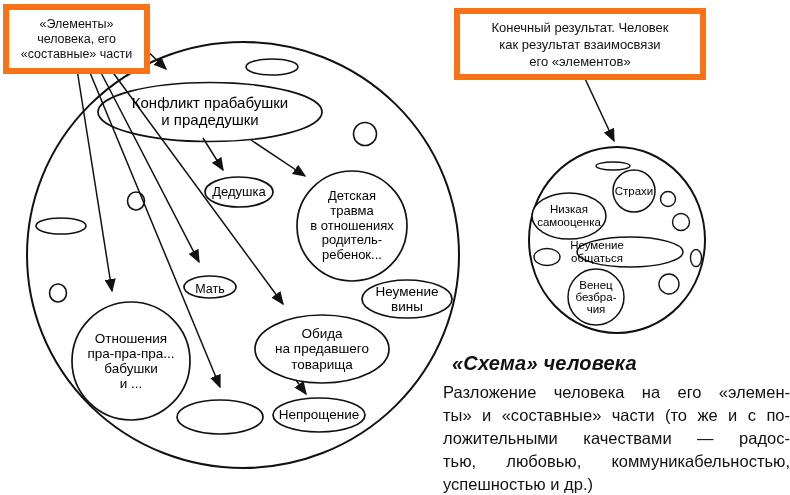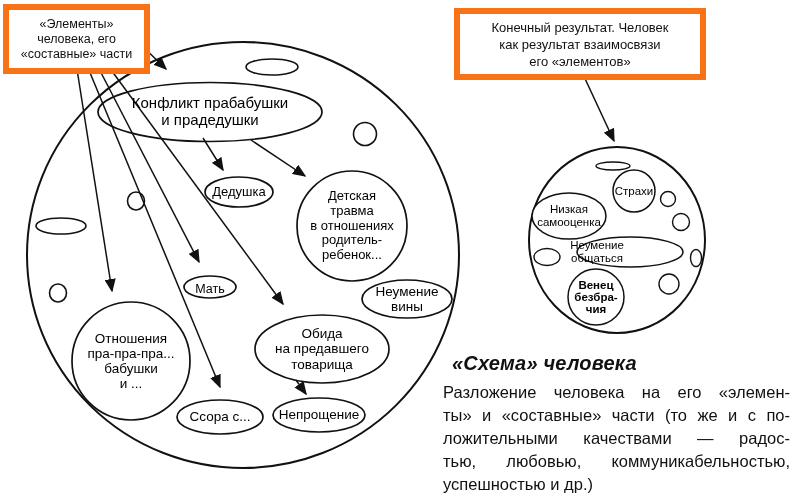--- a/index.html
+++ b/index.html
@@ -21,21 +21,21 @@
   #lbl-mat{left:185px;top:277px;width:50px;height:23px;font-size:12.5px;}
   #lbl-chuvstvo{left:362px;top:281px;width:90px;height:36px;font-size:13.5px;}
   #lbl-otnosheniya{left:73px;top:303px;width:116px;height:116px;font-size:13.5px;}
   #lbl-obida{left:256px;top:316px;width:132px;height:66px;font-size:13.5px;}
   #lbl-ssora{left:178px;top:401px;width:84px;height:32px;font-size:13.5px;}
   #lbl-neproshchenie{left:274px;top:399px;width:90px;height:32px;font-size:13.5px;}
   
   #lbl-strakhi{left:613px;top:171px;width:42px;height:40px;font-size:11.5px;}
   #lbl-nizkaya{left:531px;top:194px;width:76px;height:44px;font-size:11.5px;}
   #lbl-neumenie{left:545px;top:238px;width:104px;height:28px;font-size:11.5px;}
-  #lbl-venec{left:569px;top:270px;width:54px;height:54px;font-size:11.5px;line-height:1.05;font-weight:bold;}
+  #lbl-venec{left:569px;top:270px;width:54px;height:54px;font-size:11.5px;line-height:1.05;}
   
   .label-box{
     position:absolute;border:6px solid #f97316;background:#fff;
     display:flex;align-items:center;justify-content:center;text-align:center;
     white-space:pre-line;font-weight:400;
   }
   #box-elements{left:3px;top:4px;width:135px;height:58px;font-size:12.5px;line-height:15px;}
   #box-result{left:454px;top:8px;width:240px;height:60px;font-size:13px;line-height:17px;}
   
   #caption-title{
@@ -120,21 +120,20 @@
   <div id="lbl-mat" class="lbl">Мать</div>
   <div id="lbl-chuvstvo" class="lbl">Неумение
 вины</div>
   <div id="lbl-otnosheniya" class="lbl">Отношения
 пра-пра-пра...
 бабушки
 и ...</div>
   <div id="lbl-obida" class="lbl">Обида
 на предавшего
 товарища</div>
-  <div id="lbl-ssora" class="lbl">Ссора с...</div>
   <div id="lbl-neproshchenie" class="lbl">Непрощение</div>
 
   <div id="lbl-strakhi" class="lbl">Страхи</div>
   <div id="lbl-nizkaya" class="lbl">Низкая
 самооценка</div>
   <div id="lbl-neumenie" class="lbl">Неумение
 общаться</div>
   <div id="lbl-venec" class="lbl">Венец
 безбра-
 чия</div>

